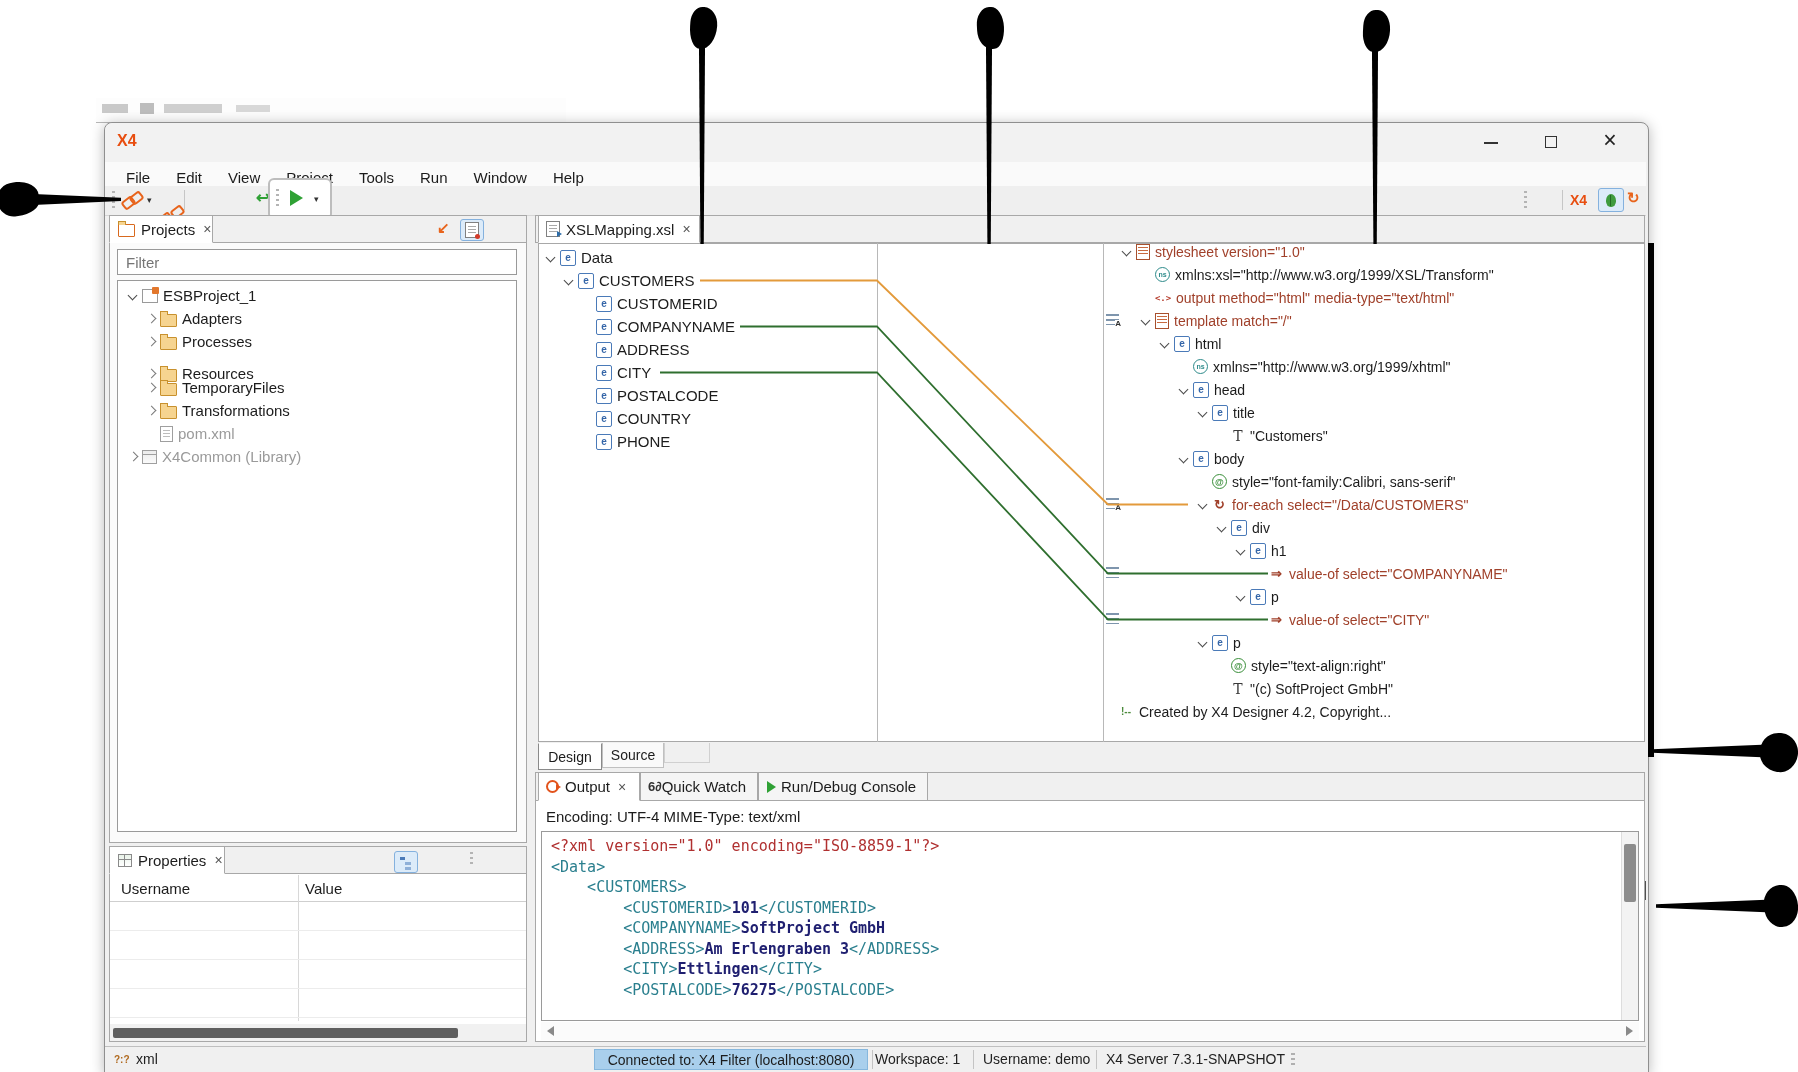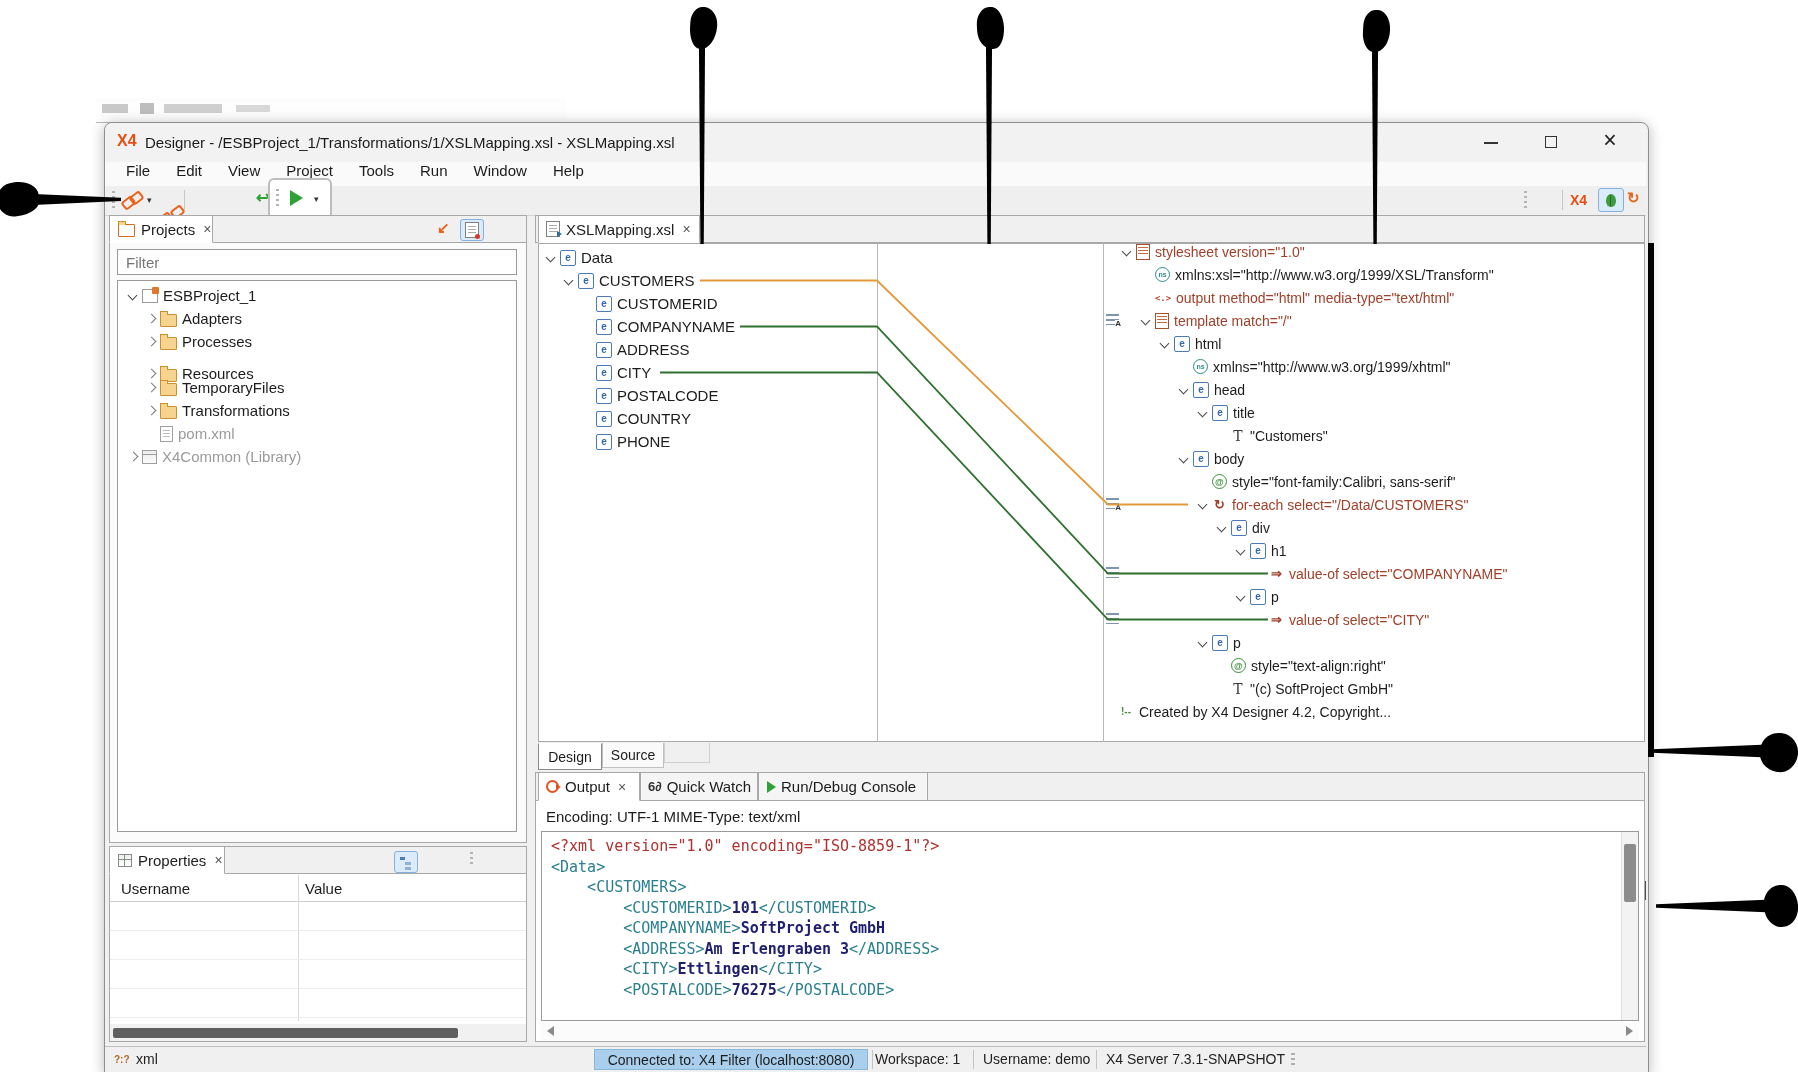--- a/index.html
+++ b/index.html
@@ -3,21 +3,21 @@
 <meta charset="utf-8">
 <style>
   html,body{margin:0;padding:0;background:#fff;}
   .stage{position:relative;width:1798px;height:1072px;background:#fff;overflow:hidden;
          font-family:"Liberation Sans",sans-serif;color:#1c1c1c;}
   .abs{position:absolute;}
   
   .win{position:absolute;left:104px;top:122px;width:1543px;height:950px;background:#f0f0f0;
        border:1px solid #8f8f8f;border-radius:8px 8px 0 0;box-shadow:0 2px 14px rgba(0,0,0,.28);}
   .titlebar{position:absolute;left:105px;top:123px;width:1541px;height:39px;background:#f2f2f2;border-radius:8px 8px 0 0;}
-  .menubar{position:absolute;left:105px;top:162px;width:1541px;height:24px;background:#fafafa;display:flex;align-items:flex-start;padding-left:8px;box-sizing:border-box;}
+  .menubar{position:absolute;left:105px;top:162px;width:1541px;height:24px;background:#fafafa;display:flex;align-items:flex-end;padding-left:8px;box-sizing:border-box;}
   .menu-item{padding:0 13px;font-size:15px;color:#1b1b1b;}
   .toolbar{position:absolute;left:105px;top:186px;width:1541px;height:29px;background:#efefef;border-bottom:1px solid #d6d6d6;}
   .tsep{position:absolute;width:1px;height:20px;background:#c6c6c6;}
   .grip{position:absolute;width:3px;height:18px;background:repeating-linear-gradient(#b4b4b4 0 2px,transparent 2px 5px);}
   
   .panelstrip{position:absolute;background:#f0f0f0;border:1px solid #a8a8a8;box-sizing:border-box;}
   .ptab{position:absolute;background:#fff;border:1px solid #a8a8a8;border-bottom:1px solid #fff;box-sizing:border-box;display:flex;align-items:center;font-size:15px;}
   .pbody{position:absolute;background:#fff;border:1px solid #a8a8a8;border-top:none;box-sizing:border-box;}
   .tabx{font-size:14px;color:#555;margin-left:8px;}
   
@@ -142,21 +142,20 @@
     <div class="abs" style="left:68px;top:6px;width:58px;height:9px;background:#cfcfcf;"></div>
     <div class="abs" style="left:140px;top:7px;width:34px;height:7px;background:#d8d8d8;"></div>
   </div>
 
   
   <div class="win"></div>
 
   
   <div class="titlebar">
     <span class="abs" style="left:12px;top:9px;font-size:16px;font-weight:bold;color:#E84E10;">X4</span>
-    <span class="abs" style="left:40px;top:11px;font-size:15px;color:#1b1b1b;">Designer - /ESBProject_1/Transformations/1/XSLMapping.xsl - XSLMapping.xsl</span>
     <div class="abs" style="left:1372px;top:6px;width:28px;height:26px;">
       <div class="abs" style="left:7px;top:13px;width:14px;height:2px;background:#333;"></div>
     </div>
     <div class="abs" style="left:1432px;top:6px;width:28px;height:26px;">
       <div class="abs" style="left:8px;top:7px;width:12px;height:12px;border:1.4px solid #333;box-sizing:border-box;"></div>
     </div>
     <div class="abs" style="left:1490px;top:2px;width:30px;height:30px;font-size:23px;color:#222;text-align:center;line-height:30px;">×</div>
   </div>
 
   
@@ -480,35 +479,35 @@
 
   
   <div class="panelstrip" style="left:535px;top:772px;width:1110px;height:29px;"></div>
   <div class="ptab" style="left:538px;top:772px;width:102px;height:29px;padding-left:7px;">
     <span class="ic-orb"></span>
     <span class="lbl" style="margin-left:6px;">Output</span>
     <span class="tabx">×</span>
   </div>
   <div class="ptab" style="left:640px;top:772px;width:118px;height:29px;padding-left:7px;background:#f5f5f5;border-bottom:1px solid #a8a8a8;">
     <span style="font-weight:bold;font-size:13px;color:#333;">6∂</span>
-    <span class="lbl" style="margin-left:5px;">Quick Watch</span>
+    <span class="lbl" style="">Quick Watch</span>
   </div>
   <div class="ptab" style="left:758px;top:772px;width:170px;height:29px;padding-left:8px;background:#f5f5f5;border-bottom:1px solid #a8a8a8;">
     <span class="ic-playsm"></span>
     <span class="lbl" style="margin-left:5px;">Run/Debug Console</span>
   </div>
   <span class="ic-doc mag abs" style="left:1482px;top:780px;"></span>
   <span class="ic-clip abs" style="left:1508px;top:780px;"></span>
   <span class="ic-clip abs" style="left:1532px;top:780px;"></span>
   <span class="ic-save abs" style="left:1556px;top:781px;"></span>
   <span class="ic-doc arrow abs" style="left:1580px;top:780px;"></span>
   <span class="ic-min abs" style="left:1606px;top:784px;"></span>
   <span class="ic-max abs" style="left:1628px;top:783px;"></span>
   <div class="pbody" style="left:535px;top:801px;width:1110px;height:241px;"></div>
-  <span class="abs" style="left:546px;top:808px;font-size:15px;color:#1c1c1c;">Encoding: UTF-1 MIME-Type: text/xml</span>
+  <span class="abs" style="left:546px;top:808px;font-size:15px;color:#1c1c1c;">Encoding: UTF-4 MIME-Type: text/xml</span>
   <div class="abs" style="left:541px;top:831px;width:1098px;height:190px;background:#fff;border:1px solid #9a9a9a;box-sizing:border-box;overflow:hidden;">
     <div style="position:absolute;left:9px;top:4px;">
       <div class="xml-line"><span class="xpi">&lt;?xml version="1.0" encoding="ISO-8859-1"?&gt;</span></div>
       <div class="xml-line"><span class="xt">&lt;Data&gt;</span></div>
       <div class="xml-line"><span class="xt">    &lt;CUSTOMERS&gt;</span></div>
       <div class="xml-line"><span class="xt">        &lt;CUSTOMERID&gt;</span><span class="xv">101</span><span class="xt">&lt;/CUSTOMERID&gt;</span></div>
       <div class="xml-line"><span class="xt">        &lt;COMPANYNAME&gt;</span><span class="xv">SoftProject GmbH</span></div>
       <div class="xml-line"><span class="xt">        &lt;ADDRESS&gt;</span><span class="xv">Am Erlengraben 3</span><span class="xt">&lt;/ADDRESS&gt;</span></div>
       <div class="xml-line"><span class="xt">        &lt;CITY&gt;</span><span class="xv">Ettlingen</span><span class="xt">&lt;/CITY&gt;</span></div>
       <div class="xml-line"><span class="xt">        &lt;POSTALCODE&gt;</span><span class="xv">76275</span><span class="xt">&lt;/POSTALCODE&gt;</span></div>

